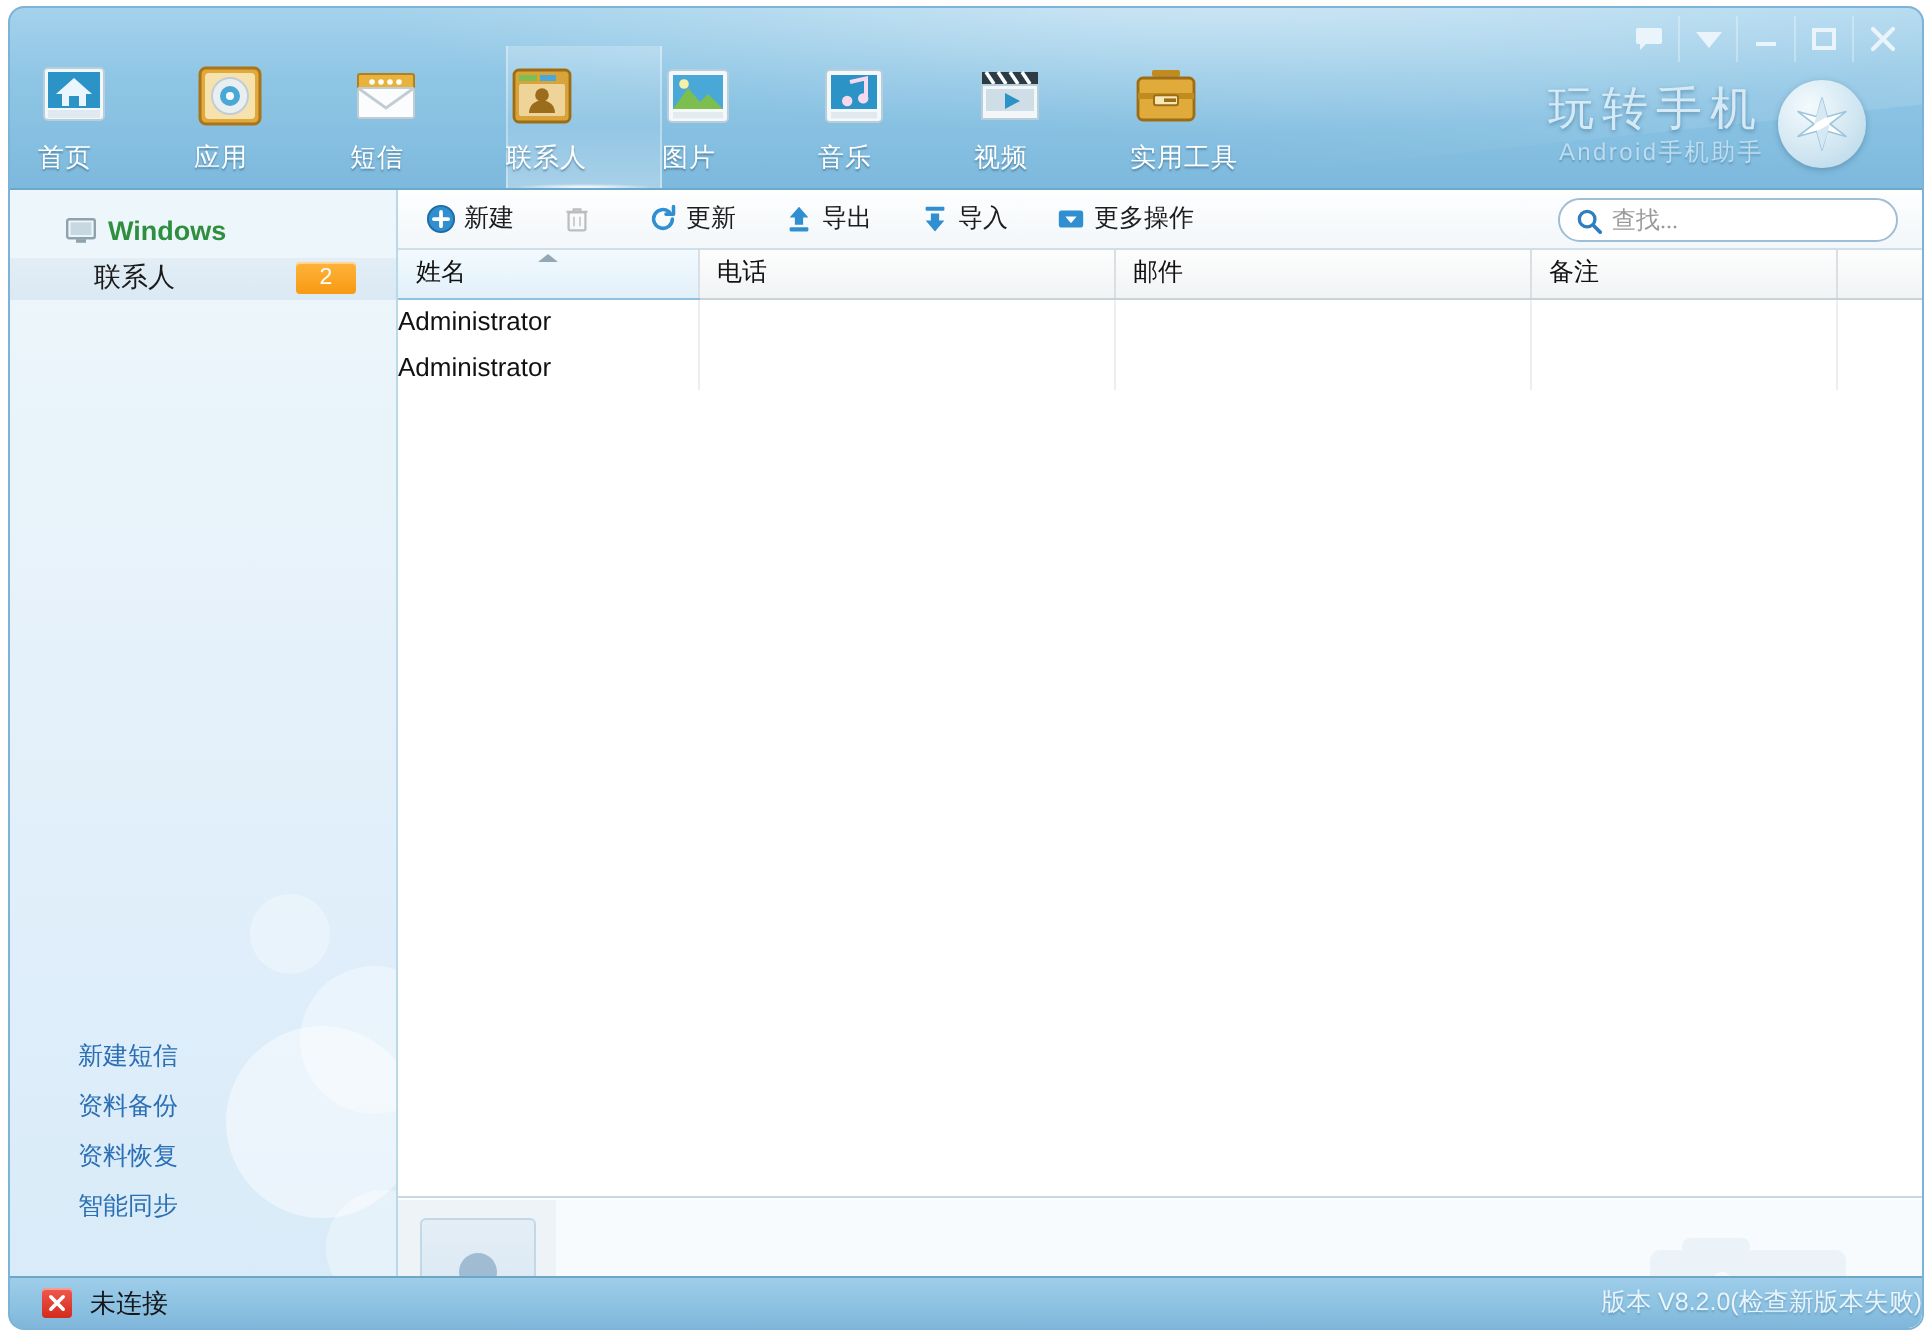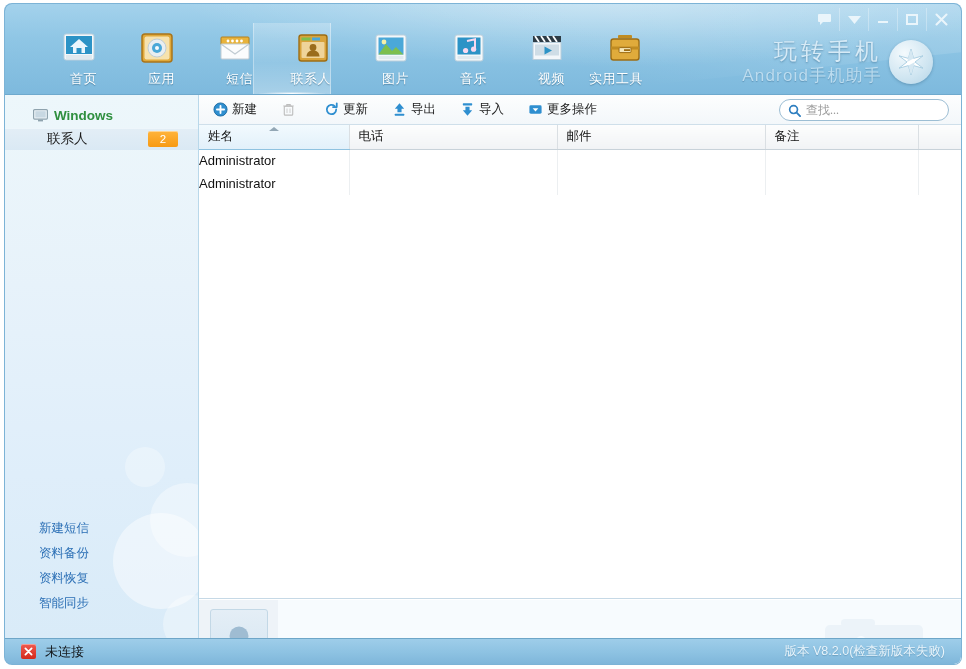--- a/index.html
+++ b/index.html
@@ -59,21 +59,21 @@
     border-left: 1px solid rgba(255,255,255,0.30);
     cursor: pointer;
   }
   .win-btn:first-child { border-left: none; }
   .win-btn svg { display:block; }
 
   
   .tabs { position: absolute; left: 14px; top: 19px; display: flex; }
   .tab {
     width: 78px; height: 72px;
-    display: flex; flex-direction: column; align-items: flex-end;
+    display: flex; flex-direction: column; align-items: flex-start;
     padding-top: 7px;
     cursor: pointer; position: relative;
   }
   .tab.active {
     background: linear-gradient(180deg, rgba(255,255,255,0.24) 0%, rgba(255,255,255,0.10) 55%, rgba(255,255,255,0.34) 100%);
     box-shadow: inset 1px 0 0 rgba(255,255,255,0.35), inset -1px 0 0 rgba(255,255,255,0.35);
   }
   .tab.active::after {
     content:""; position:absolute; left:6px; right:6px; bottom:0; height:3px;
     background: radial-gradient(ellipse at center, rgba(255,255,255,0.95), rgba(255,255,255,0) 75%);
@@ -89,21 +89,21 @@
   .brand {
     position: absolute; right: 28px; top: 36px;
     display: flex; align-items: center; gap: 7px;
   }
   .brand-text { text-align: right; line-height: 1; }
   .brand-title {
     font-size: 23px; color: #d6eaf6; letter-spacing: 4px;
     text-shadow: 0 1px 2px rgba(50,100,135,0.55); font-weight: normal;
   }
   .brand-sub {
-    font-size: 17px; color: #bcdcef; letter-spacing: 1.2px; margin-top: 4px;
+    font-size: 12px; color: #bcdcef; letter-spacing: 1.2px; margin-top: 4px;
     text-shadow: 0 1px 1px rgba(50,100,135,0.4);
   }
   .brand-logo {
     width: 44px; height: 44px; border-radius: 50%;
     background: radial-gradient(circle at 35% 30%, #f4fafd 0%, #cfe5f1 60%, #b4d4e6 100%);
     display:flex; align-items:center; justify-content:center;
     box-shadow: 0 1px 3px rgba(40,80,110,0.35);
   }
 
   
@@ -281,21 +281,21 @@
   .status-left { display: flex; align-items: center; gap: 9px; padding-left: 16px; }
   .status-ico {
     width: 15px; height: 15px; border-radius: 2px;
     background: linear-gradient(180deg,#f05a4f 0%, #d32a1c 100%);
     display:flex; align-items:center; justify-content:center;
     color:#fff; font-size:10px; font-weight:bold;
     box-shadow: inset 0 1px 0 rgba(255,255,255,0.4);
   }
   .status-text { font-size: 13px; color: #14181c; }
   .status-right {
-    margin-left: auto; padding-right: 16px;
+    margin-left: auto; 
     font-size: 12.5px; color: #e8f4fb;
     text-shadow: 0 1px 1px rgba(50,100,135,0.35);
   }
 </style>
 </head>
 <body>
 
 <div class="window">
   <div class="window-inner">
 

